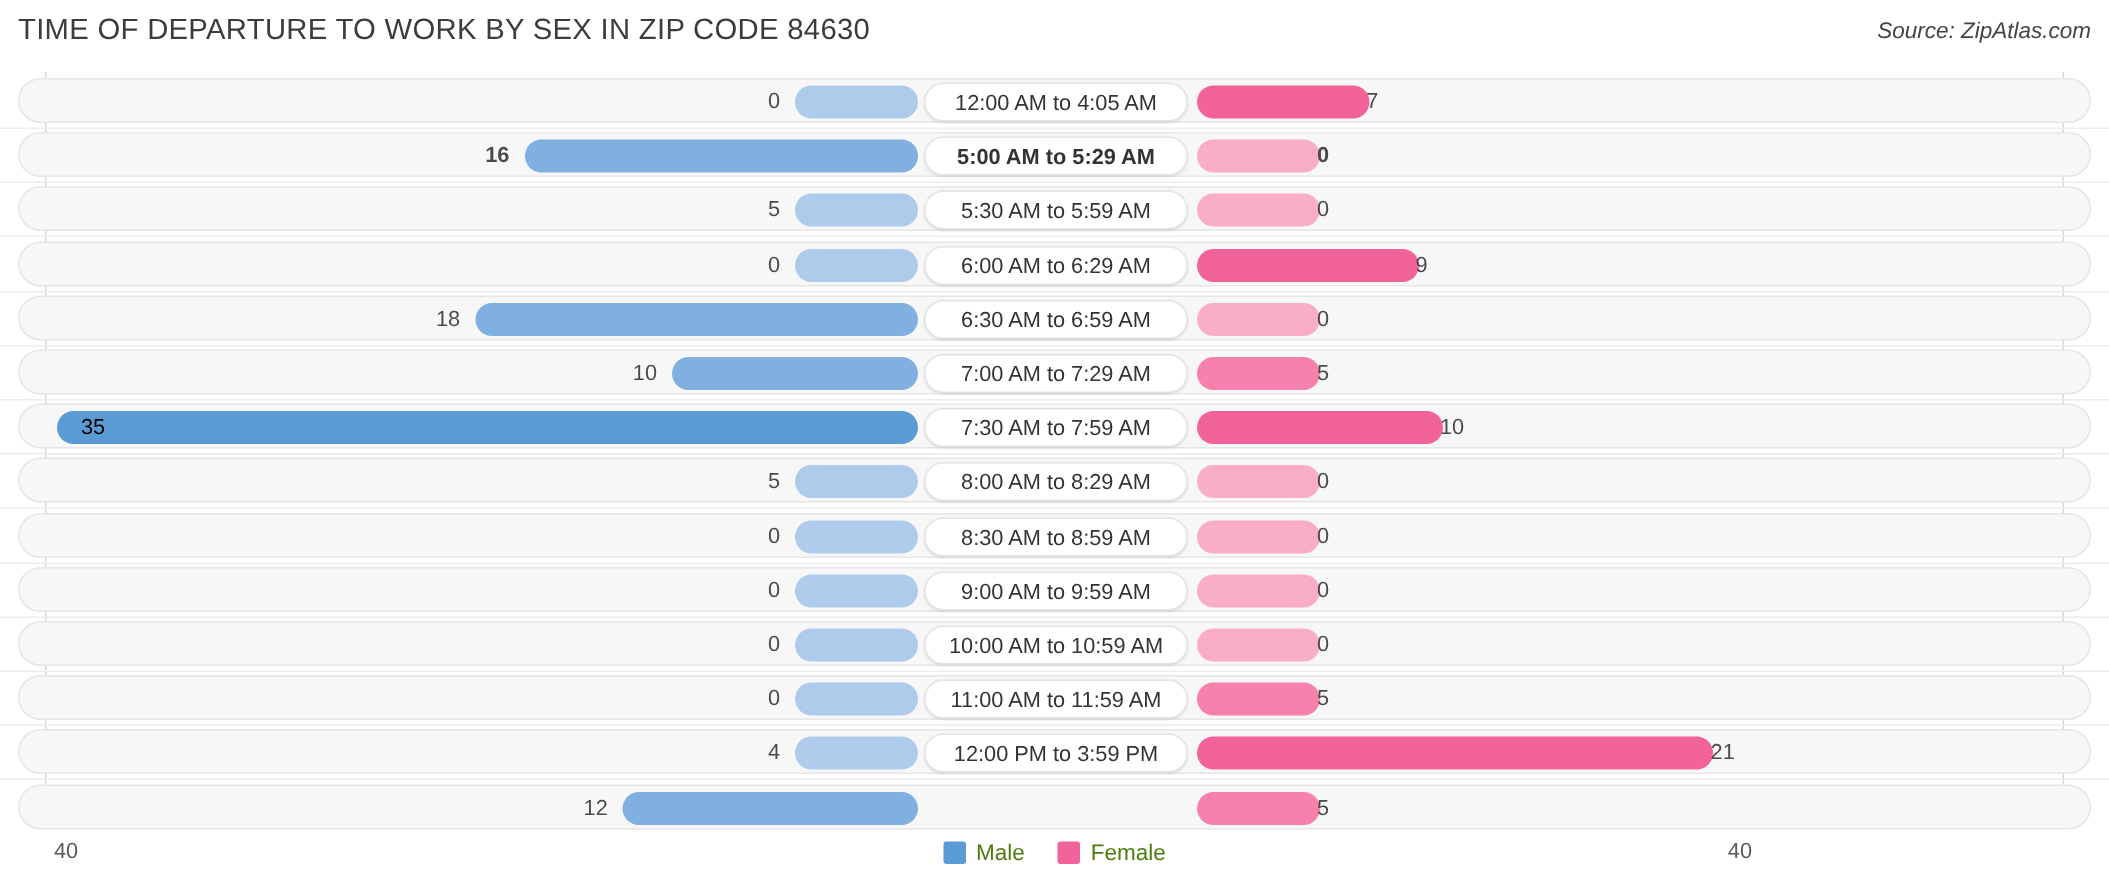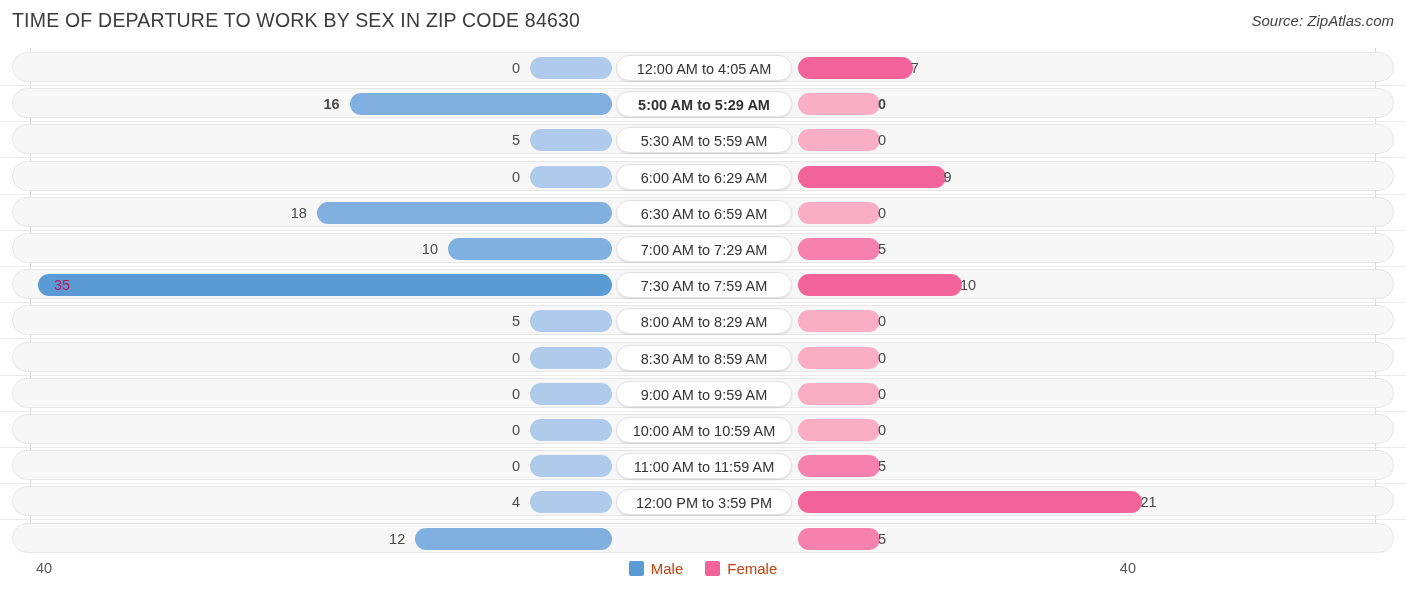--- a/index.html
+++ b/index.html
@@ -42,48 +42,48 @@
   }
   .bar-male{right:781px;}
   .bar-female{left:785px;}
 
   .val{
     position:absolute;top:4px;height:22px;line-height:22px;
     font-size:14.5px;color:#4a4a4a;white-space:nowrap;
   }
   .val-male{text-align:right;}
   .val-female{text-align:left;}
-  .val-inside{color:#be185d;}
+  .val-inside{color:#000000;}
 
   .cat-pill{
     position:absolute;top:2px;height:26px;line-height:26px;
     left:615px;width:176px;
     background:#ffffff;
     border:1px solid #e3e3e3;
     border-radius:13px;
     text-align:center;
     font-size:14.5px;color:#333;
     box-shadow:0 1px 2px rgba(0,0,0,.10);
     box-sizing:border-box;
     white-space:nowrap;
   }
   
-  #footer{position:absolute;left:0;top:554px;width:1172px;height:40px;}
+  #footer{position:absolute;left:0;top:554px;width:1172px;height:40px;padding-left:32px;}
   .axis-tick{
     position:absolute;top:6px;font-size:14.5px;color:#5a5a5a;white-space:nowrap;
   }
   #tick-left{left:36px;}
   #tick-right{right:36px;}
   #legend{
     position:absolute;left:0;top:6px;width:1406px;
     display:flex;justify-content:center;align-items:center;gap:22px;
   }
   .legend-item{display:flex;align-items:center;gap:7px;}
   .legend-swatch{width:15px;height:15px;border-radius:2px;display:inline-block;}
-  .legend-label{font-size:15px;color:#c2410c;}
+  .legend-label{font-size:15px;color:#4d7c0f;}
 </style>
 </head>
 <body>
 
 <div id="header">
   <div id="chart-title">TIME OF DEPARTURE TO WORK BY SEX IN ZIP CODE 84630</div>
   <div id="source-note">Source: ZipAtlas.com</div>
 </div>
 
 <div id="plot">

